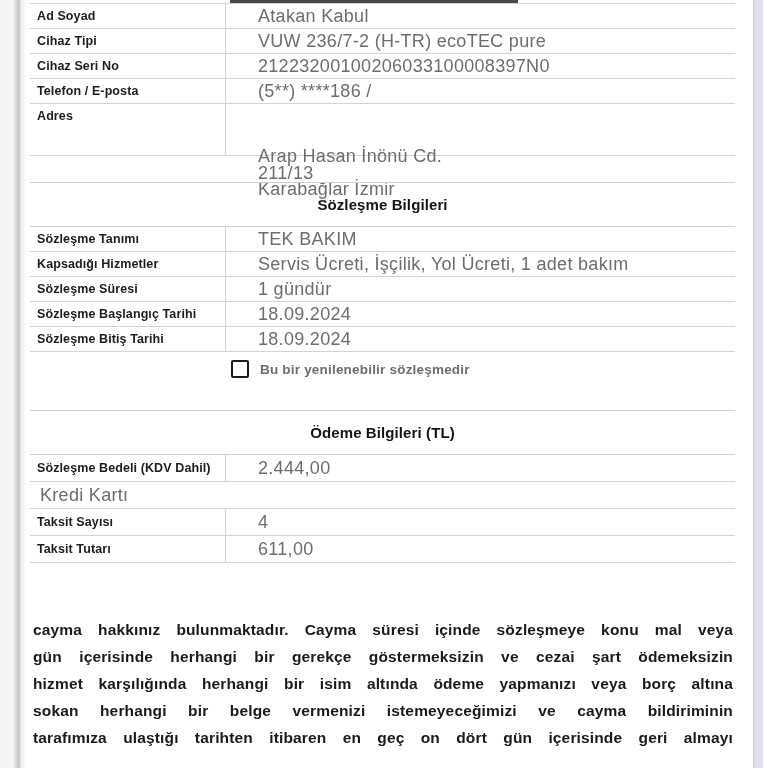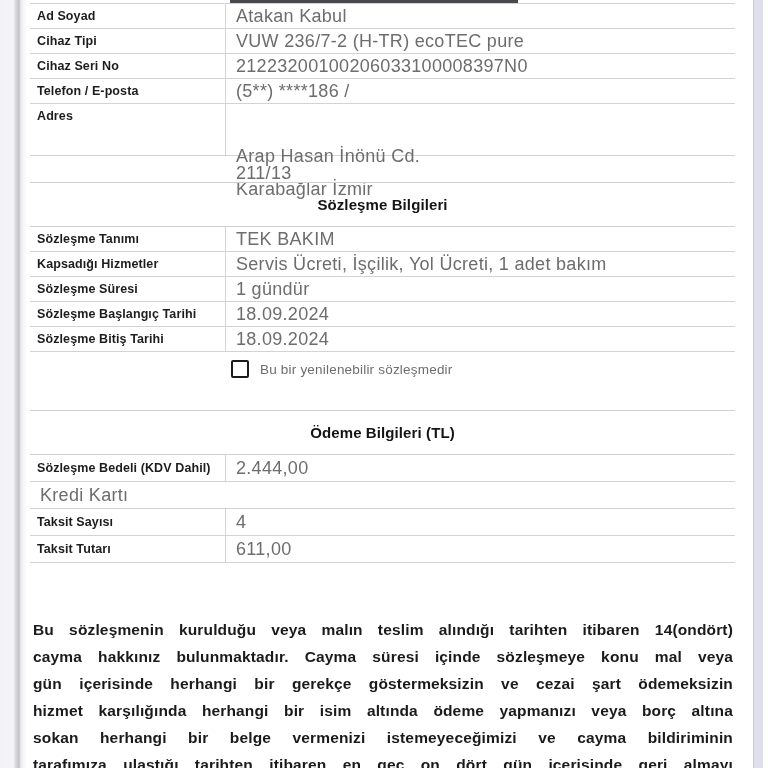--- a/index.html
+++ b/index.html
@@ -14,21 +14,21 @@
   }
   
   .edge-right {
     position:absolute; right:5px; top:0; bottom:0; width:9px;
     background:#dfe0eb; border-left:1px solid #c8cad7;
   }
   .content { position:absolute; left:30px; top:0; width:705px; height:768px; }
   .top-clip { position:absolute; left:200px; top:0; width:288px; height:3px; background:#47474d; }
 
   .tbl { position:absolute; left:0; width:100%; border-top:1px solid #d3d3d3; }
-  .row { display:flex; height:25px; border-bottom:1px solid #d3d3d3; box-sizing:border-box; }
+  .row { display:flex; height:25px; border-bottom:1px solid #d3d3d3; box-sizing:border-box;gap:22px; }
   .cell-label {
     flex:0 0 196px; width:196px; box-sizing:border-box; border-right:1px solid #d3d3d3;
     display:flex; align-items:center; padding-left:7px;
     font-weight:bold; font-size:12.5px; color:#1d1d1d; letter-spacing:0.1px;
   }
   .cell-value {
     flex:1; display:flex; align-items:center; padding-left:10px;
     font-size:18px; color:#6d6d6d; letter-spacing:0.3px;
   }
   .row.tall { height:52px; }
@@ -40,21 +40,21 @@
     border-top:1px solid #d0d0d0; border-bottom:1px solid #d0d0d0;
     display:flex; align-items:center; justify-content:center;
     font-weight:bold; font-size:15px; color:#141414; letter-spacing:0.1px;
   }
 
   .cbrow { position:absolute; left:0; width:100%; height:26px; display:flex; align-items:center; }
   .checkbox {
     width:14px; height:14px; flex:0 0 14px; margin-left:201px;
     border:2px solid #1b1b1b; border-radius:2px; background:#fff;
   }
-  .cblabel { margin-left:11px; font-size:13.5px; color:#6d6d6d; letter-spacing:0.2px; }
+  .cblabel { margin-left:11px; font-size:13.5px; color:#6d6d6d; letter-spacing:0.2px;font-weight:bold; }
 
   .para {
     position:absolute; left:3px; top:616px; width:700px;
     font-weight:bold; font-size:15.5px; line-height:27px; color:#1a1a1a; letter-spacing:0.15px;
   }
   .pline { text-align:justify; text-align-last:justify; }
 </style>
 </head>
 <body>
 
@@ -137,21 +137,20 @@
         <div class="cell-label">Taksit Sayısı</div>
         <div class="cell-value">4</div>
       </div>
       <div class="row" style="height:27px">
         <div class="cell-label">Taksit Tutarı</div>
         <div class="cell-value">611,00</div>
       </div>
     </div>
 
     <div class="para">
-      <div class="pline">Bu sözleşmenin kurulduğu veya malın teslim alındığı tarihten itibaren 14(ondört)</div>
       <div class="pline">cayma hakkınız bulunmaktadır. Cayma süresi içinde sözleşmeye konu mal veya</div>
       <div class="pline">gün içerisinde herhangi bir gerekçe göstermeksizin ve cezai şart ödemeksizin</div>
       <div class="pline">hizmet karşılığında herhangi bir isim altında ödeme yapmanızı veya borç altına</div>
       <div class="pline">sokan herhangi bir belge vermenizi istemeyeceğimizi ve cayma bildiriminin</div>
       <div class="pline">tarafımıza ulaştığı tarihten itibaren en geç on dört gün içerisinde geri almayı</div>
     </div>
 
   </div>
 </div>
 

